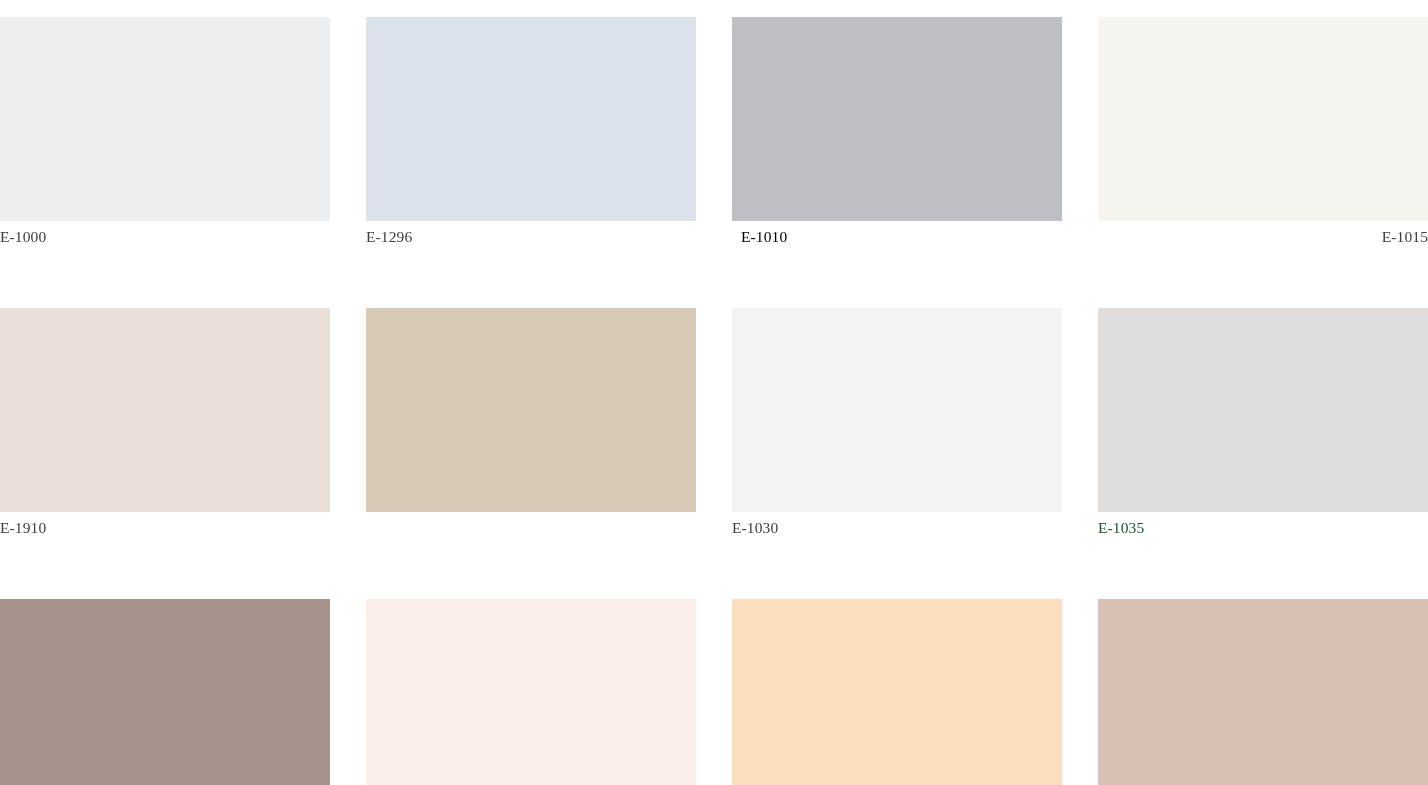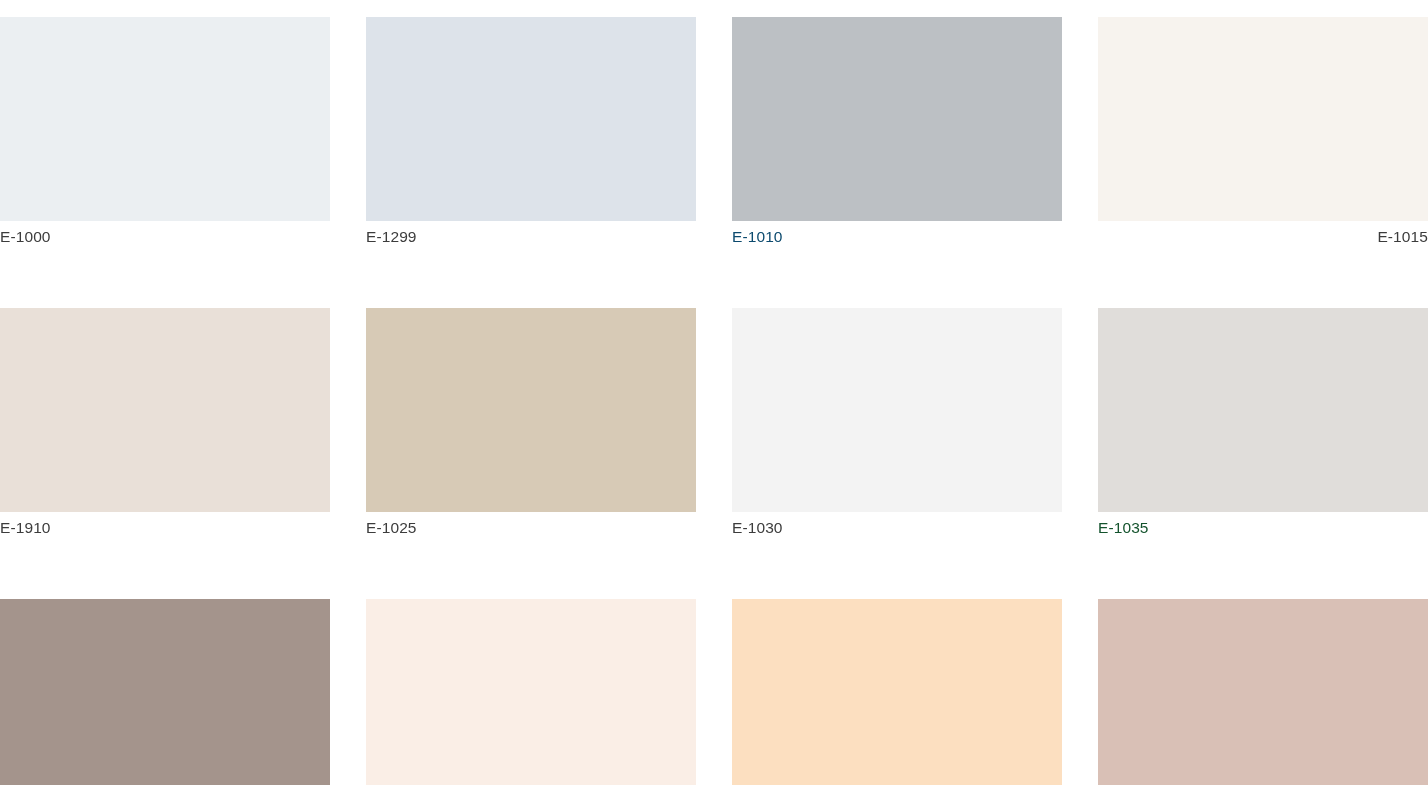--- a/index.html
+++ b/index.html
@@ -41,60 +41,59 @@
 
   .swatch-chip {
     width: 330px;
     height: 204px;
     display: block;
   }
 
   .swatch-label {
     display: block;
     margin-top: 6px;
-    font-family: Liberation Sans, sans-serif;
+    font-family: Liberation Serif, serif;
     font-size: 15.5px;
     line-height: 20px;
     color: #3c3c3c;
     letter-spacing: 0.1px;
     white-space: nowrap;
   }
 </style>
 </head>
 <body style="background-color: rgb(255, 255, 255);">
 
 <main id="swatch-grid">
 
   <div class="swatch-row">
     <div class="swatch-cell">
       <span class="swatch-chip" style="background-color: rgb(235, 239, 242);"></span>
       <span class="swatch-label" style="color: rgb(60, 60, 60);">E-1000</span>
     </div>
     <div class="swatch-cell">
       <span class="swatch-chip" style="background-color: rgb(221, 227, 234);"></span>
-      <span class="swatch-label" style="color: rgb(60, 60, 60);">E-1299</span>
+      <span class="swatch-label" style="color: rgb(60, 60, 60);">E-1296</span>
     </div>
     <div class="swatch-cell">
       <span class="swatch-chip" style="background-color: rgb(188, 192, 196);"></span>
-      <span class="swatch-label" style="color: #0c4a6e;">E-1010</span>
+      <span class="swatch-label" style="color: #000000; margin-left: 9px;">E-1010</span>
     </div>
     <div class="swatch-cell">
       <span class="swatch-chip" style="background-color: rgb(247, 243, 238);"></span>
       <span class="swatch-label" style="color: rgb(60, 60, 60); text-align: right;">E-1015</span>
     </div>
   </div>
 
   <div class="swatch-row">
     <div class="swatch-cell">
       <span class="swatch-chip" style="background-color: rgb(233, 224, 216);"></span>
       <span class="swatch-label" style="color: rgb(60, 60, 60);">E-1910</span>
     </div>
     <div class="swatch-cell">
       <span class="swatch-chip" style="background-color: rgb(215, 202, 182);"></span>
-      <span class="swatch-label" style="color: rgb(60, 60, 60);">E-1025</span>
     </div>
     <div class="swatch-cell">
       <span class="swatch-chip" style="background-color: rgb(243, 243, 243);"></span>
       <span class="swatch-label" style="color: rgb(60, 60, 60);">E-1030</span>
     </div>
     <div class="swatch-cell">
       <span class="swatch-chip" style="background-color: rgb(224, 221, 218);"></span>
       <span class="swatch-label" style="color: #14532d;">E-1035</span>
     </div>
   </div>

